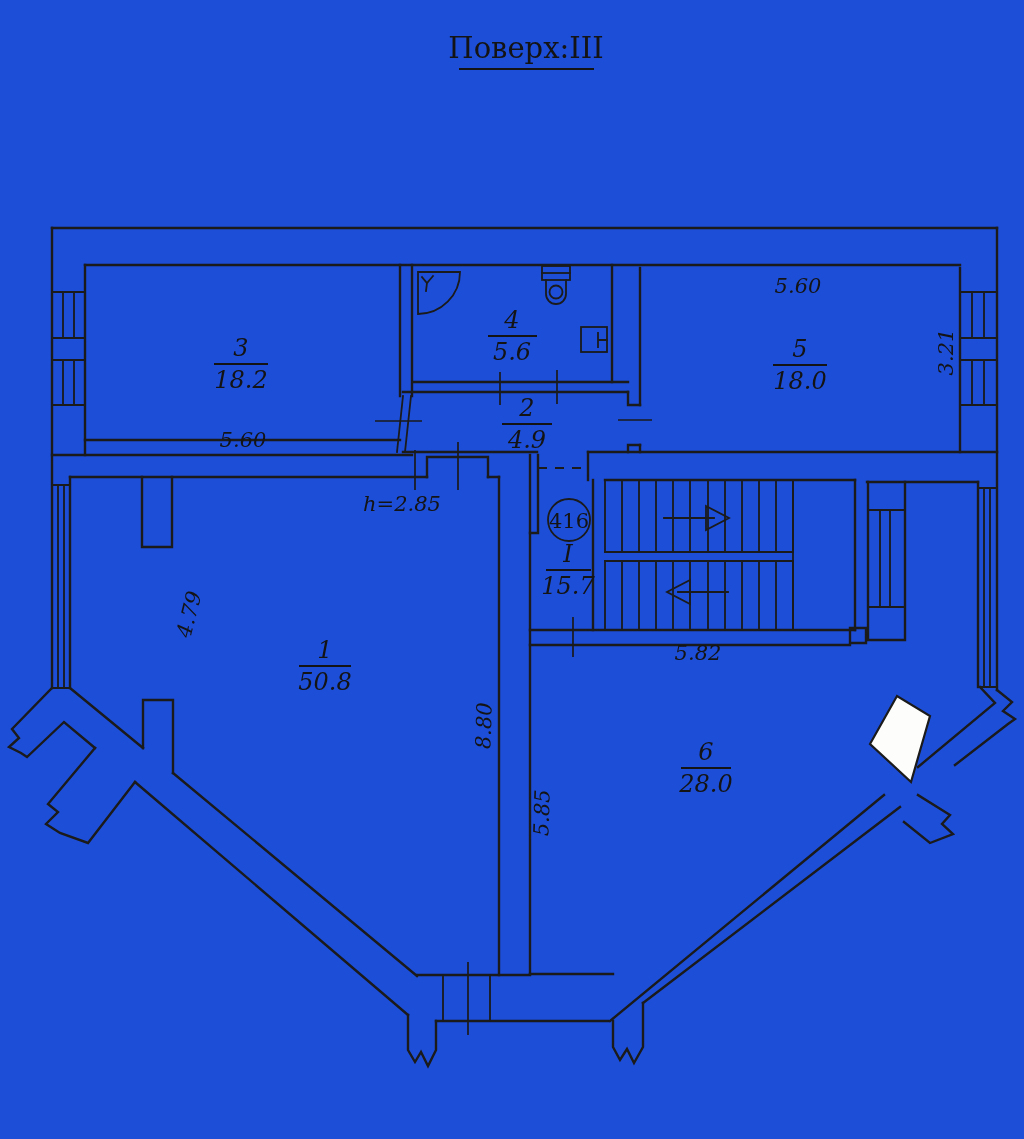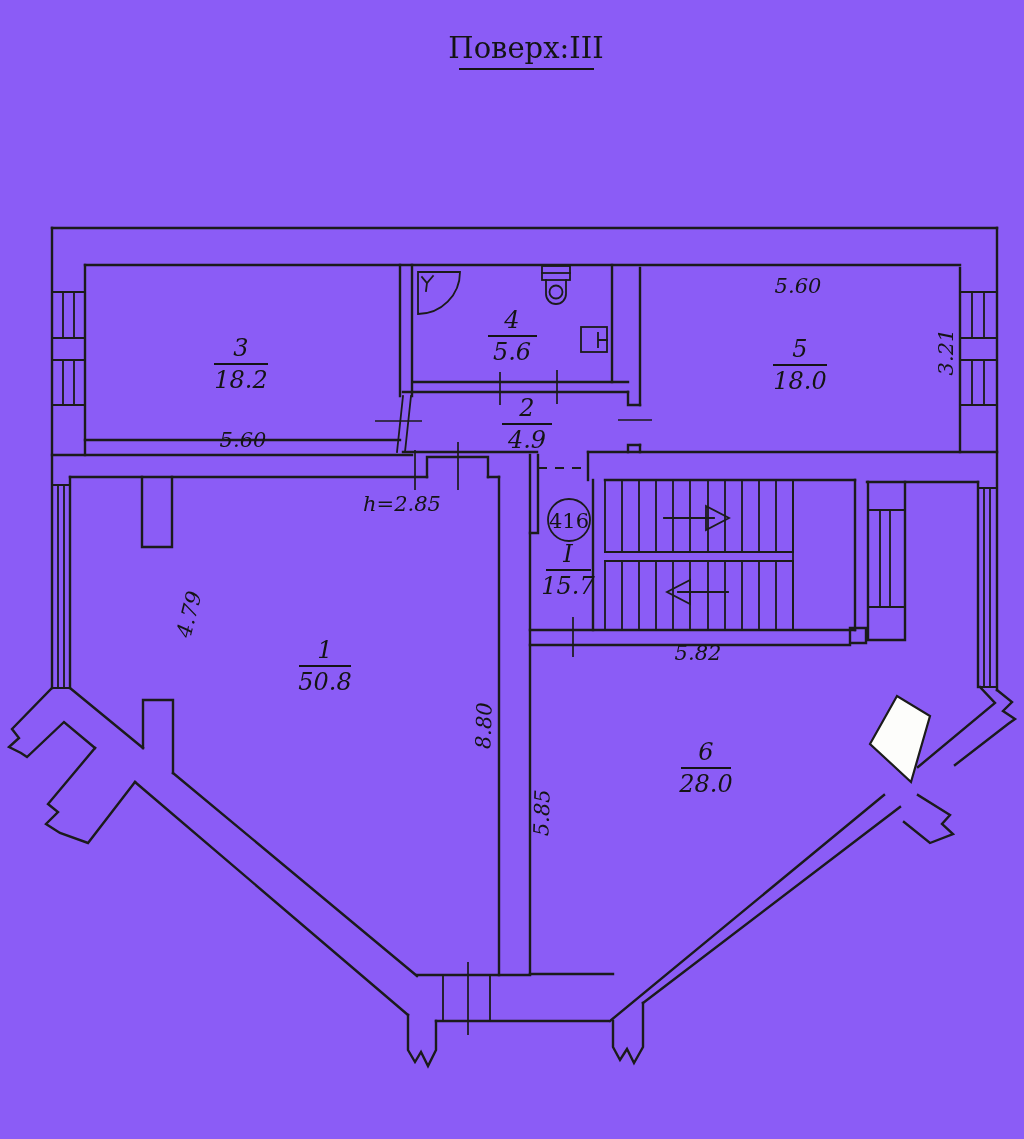--- a/index.html
+++ b/index.html
@@ -1,18 +1,18 @@
 <!DOCTYPE html>
 <html><head>
 <meta charset="utf-8">
 <style>
   html,body{margin:0;padding:0;background:#e8e8e8;}
   .page{
     position:relative;width:1024px;height:1139px;margin:0 auto;
-    background:#8b5cf6;overflow:hidden;
+    background:#1d4ed8;overflow:hidden;
     font-family:"DejaVu Serif","Liberation Serif",serif;
   }
   svg text{
     font-family:"DejaVu Serif","Liberation Serif",serif;
     font-style:italic;fill:#141414;
   }
   svg .upright{font-style:normal;}
   .wall{stroke:#1b1b1b;stroke-width:2.4;fill:none;stroke-linecap:square;}
   .thin{stroke:#1b1b1b;stroke-width:1.8;fill:none;stroke-linecap:square;}
   .tick{stroke:#1b1b1b;stroke-width:1.7;fill:none;}

